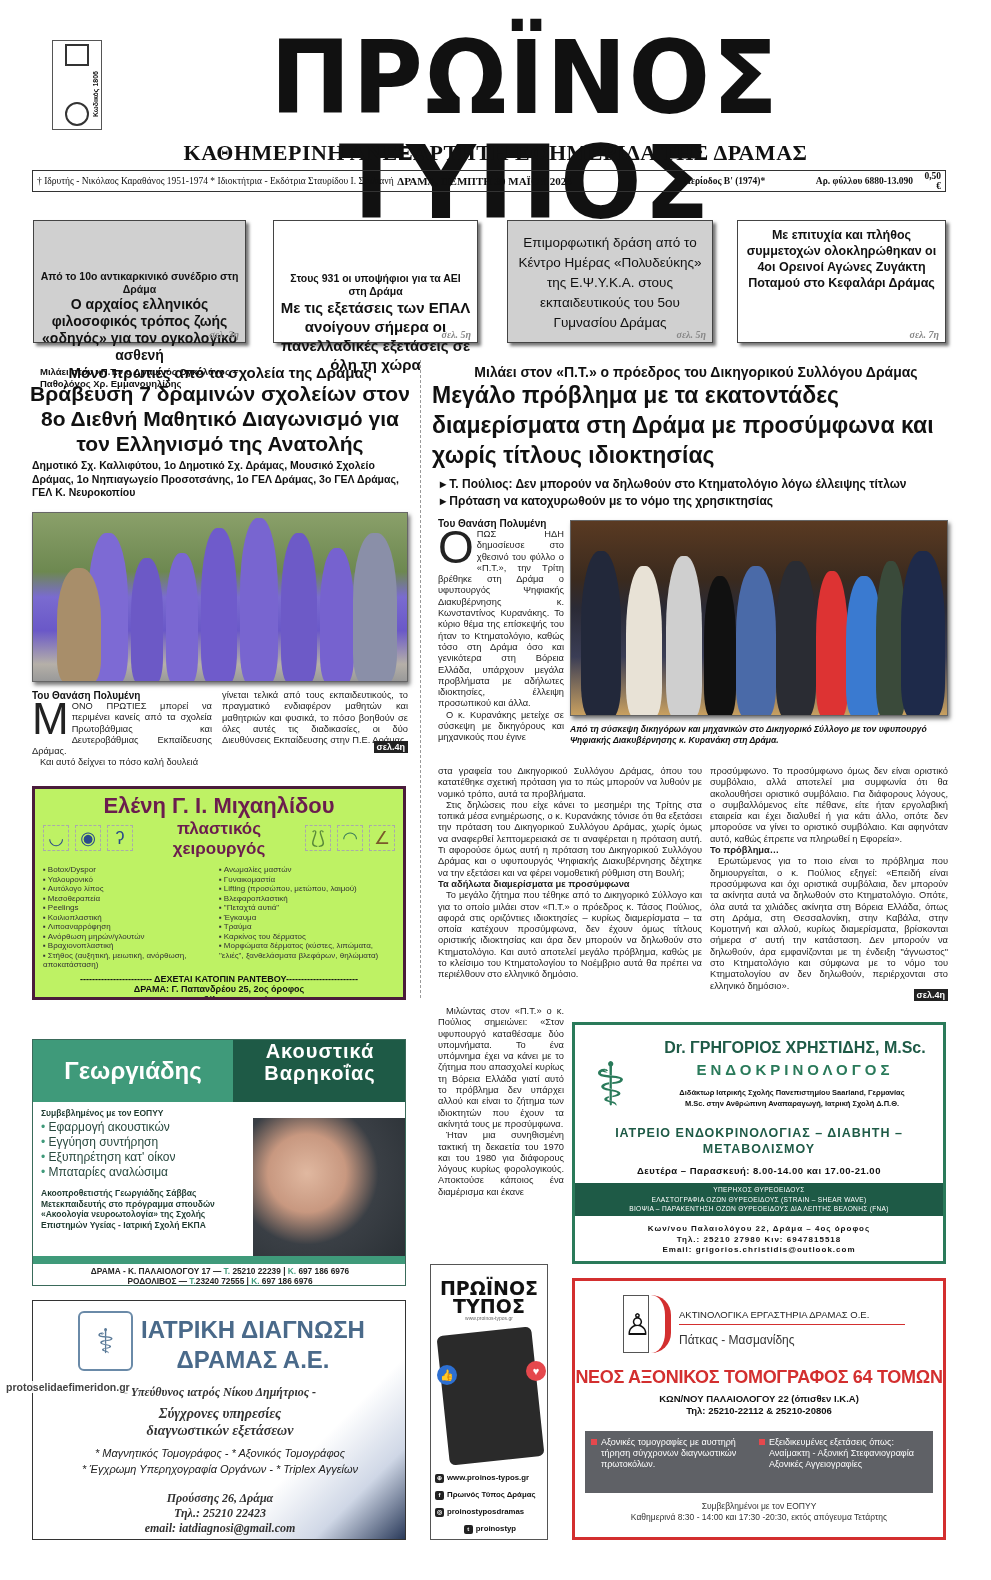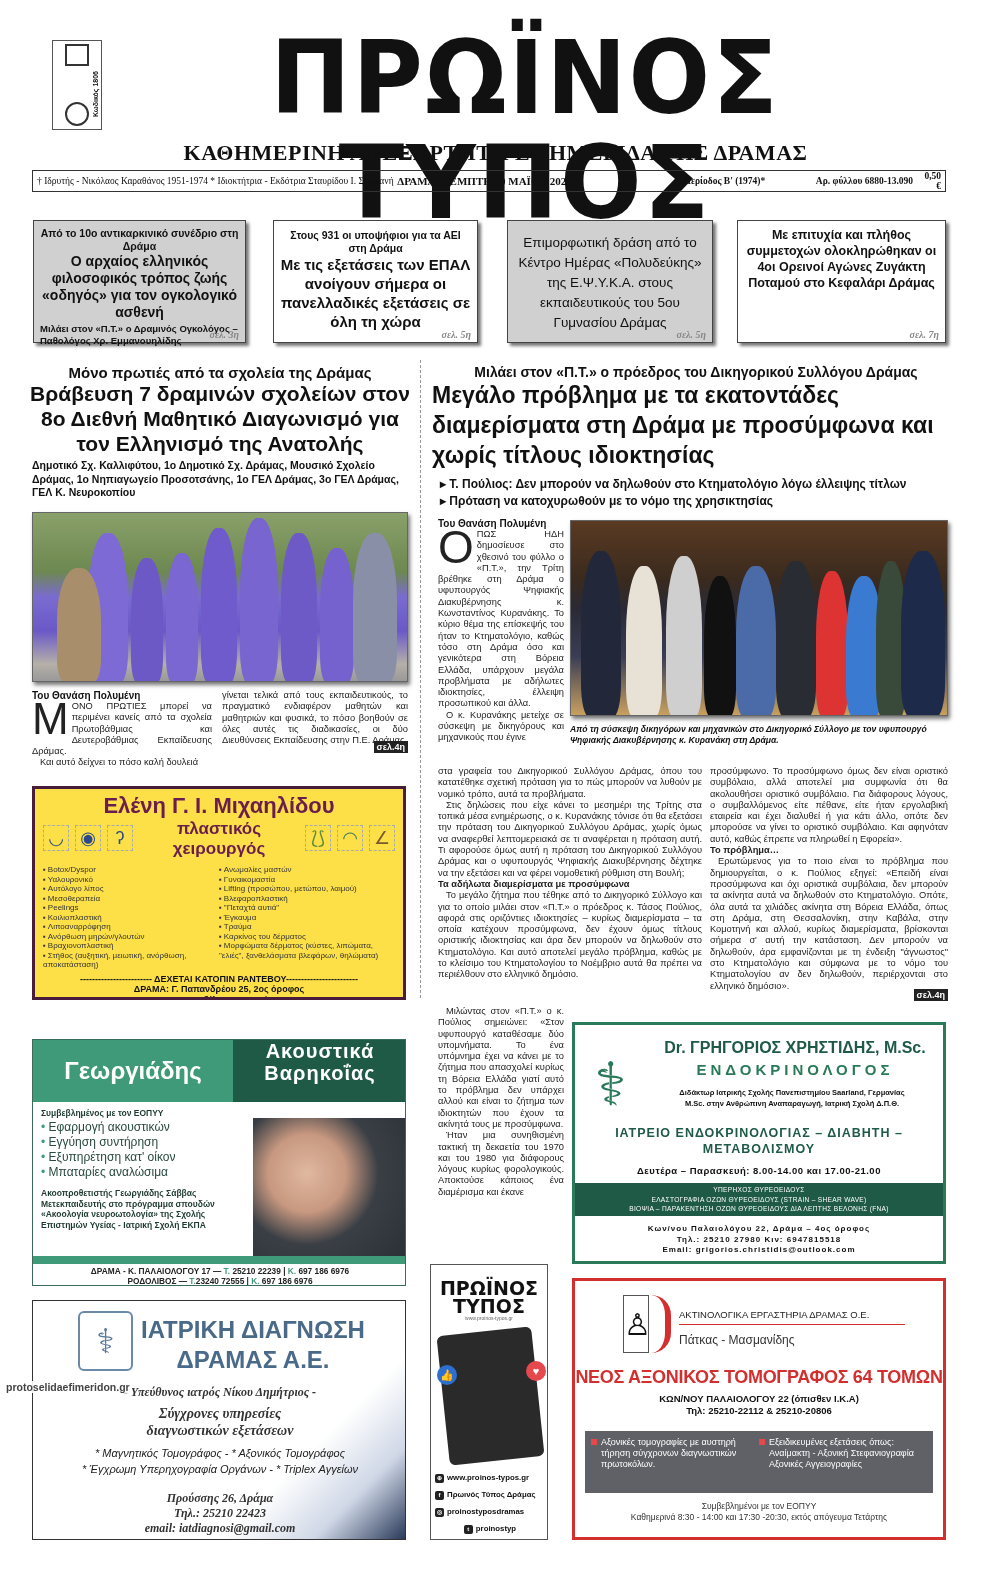--- a/index.html
+++ b/index.html
@@ -17,21 +17,21 @@
   .infobar .founder { width: 365px; }
   .infobar .date { font-size: 11px; font-weight: bold; width: 290px; }
   .infobar .period { width: 134px; font-weight: bold; }
   .infobar .issue { width: 110px; font-weight: bold; }
   .infobar .price { font-weight: bold; text-align:right; flex:1; }
 
   
   .teaser { top: 220px; height: 123px; border: 1px solid #444; box-shadow: 3px 3px 3px #777; text-align: center; padding: 6px 6px; position: absolute; }
   .teaser.grey { background: #d0d0d0; }
   .teaser.white { background: #fff; }
-  .teaser .kicker { font-size: 10.5px; font-weight: bold; line-height: 13px; }
+  .teaser .kicker { font-size: 10.5px; font-weight: bold; line-height: 13px; margin-top: 43px; }
   .teaser .head { font-size: 14px; line-height: 17px; font-weight: bold; }
   .teaser .deck { font-size: 9.5px; font-weight: bold; text-align: left; line-height: 12px; margin-top: 2px; }
   .teaser .page { position: absolute; right: 6px; bottom: 2px; font-family: "Liberation Serif", serif; font-size: 10px; color: #888; font-style: italic; font-weight: bold;}
 
   
   .l-kicker { left: 30px; top: 364px; width: 380px; text-align: center; font-size: 15px; font-weight: bold; }
   .l-head { left: 30px; top: 381px; width: 380px; text-align: center; font-size: 21px; line-height: 25px; font-weight: bold; }
   .l-deck { left: 32px; top: 459px; width: 378px; font-size: 10.5px; line-height: 13.5px; font-weight: bold; }
   .photo { background: linear-gradient(180deg, #8aa06a 0%, #6d8850 35%, #7a6bd0 50%, #6a58c8 70%, #b5b0a8 90%, #999 100%); border: 1px solid #666; box-shadow: 2px 3px 4px #777; overflow:hidden; }
   .photo .p { position:absolute; border-radius: 45% 45% 20% 20%; }
@@ -42,21 +42,21 @@
 
   
   .r-kicker { left: 432px; top: 364px; width: 528px; text-align: center; font-size: 14px; font-weight: bold; }
   .r-head { left: 432px; top: 380px; width: 528px; text-align: left; font-size: 23px; line-height: 30px; font-weight: bold; }
   .r-bullets { left: 440px; top: 476px; width: 520px; font-size: 12px; line-height: 17px; font-weight: bold; }
   .r-bullets div::before { content: "▸ "; }
   .caption { font-size: 8.6px; font-style: italic; font-weight: bold; line-height: 11px; }
 
   
   .ad { position: absolute; overflow: hidden; }
-  .ad-eleni { left: 32px; top: 786px; width: 374px; height: 214px; border: 3px solid #4a1c3b; padding: 4px 8px; background: #fde047; }
+  .ad-eleni { left: 32px; top: 786px; width: 374px; height: 214px; border: 3px solid #4a1c3b; padding: 4px 8px; background: #bef264; }
   .ad-eleni .name { text-align: center; color: #6b1d4e; font-size: 22px; font-weight: bold; }
   .ad-eleni .role { text-align: center; color: #6b1d4e; font-size: 17px; font-weight: bold; line-height: 20px; }
   .ad-eleni .icons { position:absolute; top: 36px; display:flex; gap: 6px; }
   .ad-eleni .ico { width: 26px; height: 26px; border: 1px dashed #aaa; display:flex; align-items:center; justify-content:center; font-size: 18px; }
   .ad-eleni .cols { display: flex; margin-top: 6px; font-size: 8px; line-height: 9.5px; color: #333; }
   .ad-eleni .cols ul { list-style: none; flex: 1; }
   .ad-eleni .cols li::before { content: "▪"; margin-right: 2px; }
   .ad-eleni .appt { text-align: center; font-size: 9px; font-weight: bold; margin-top: 4px; }
   .ad-eleni .addr { text-align: center; font-size: 9px; font-weight: bold; line-height: 11px; }
 

